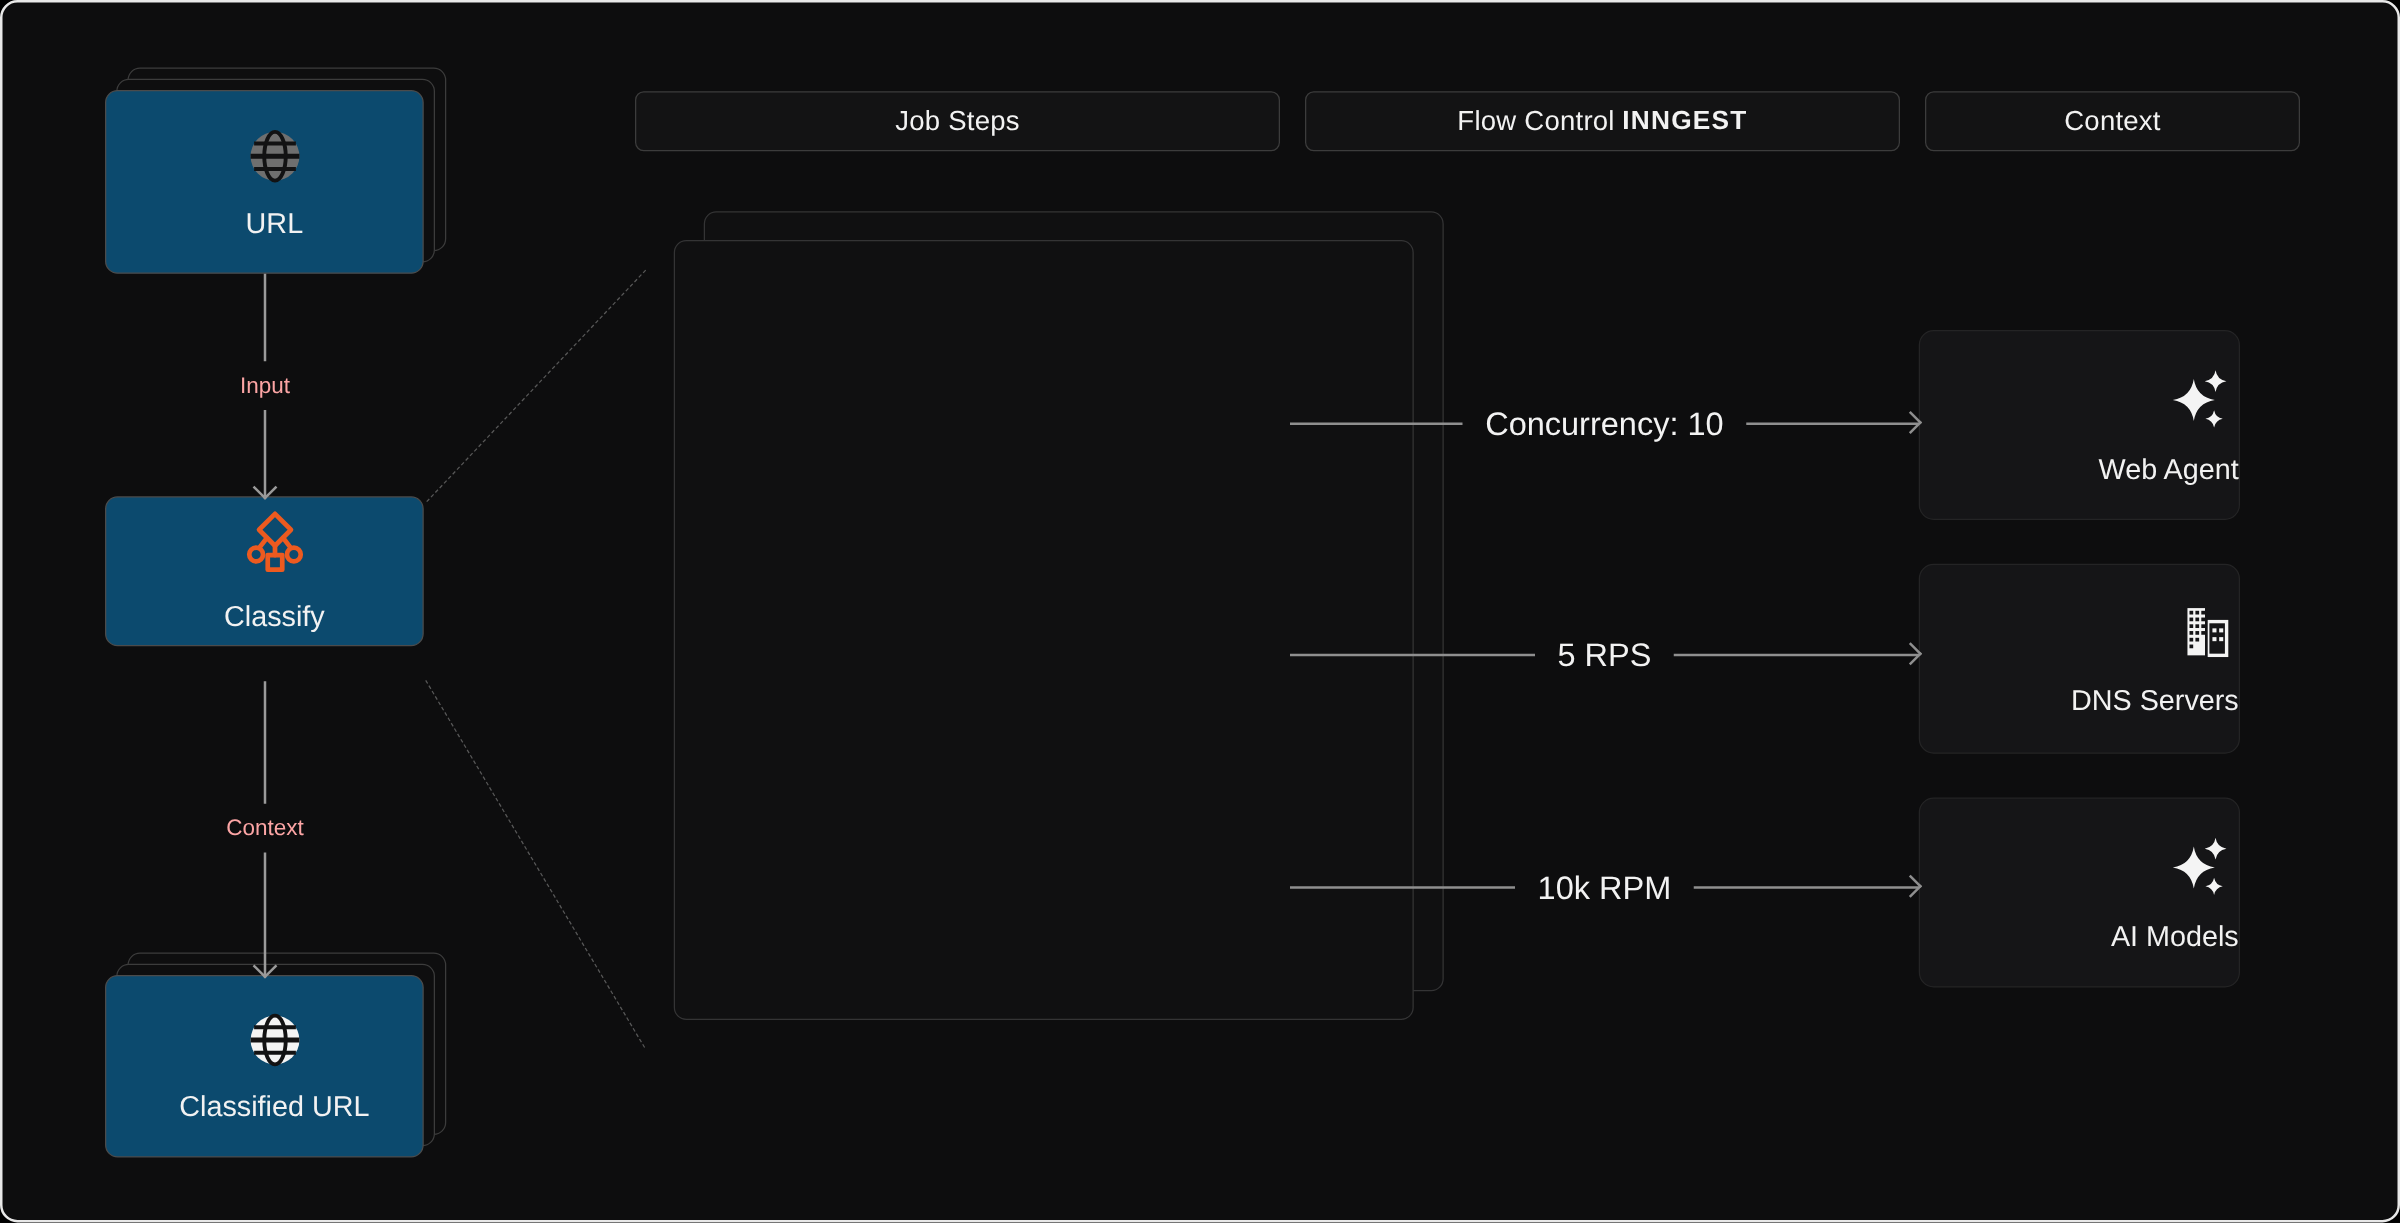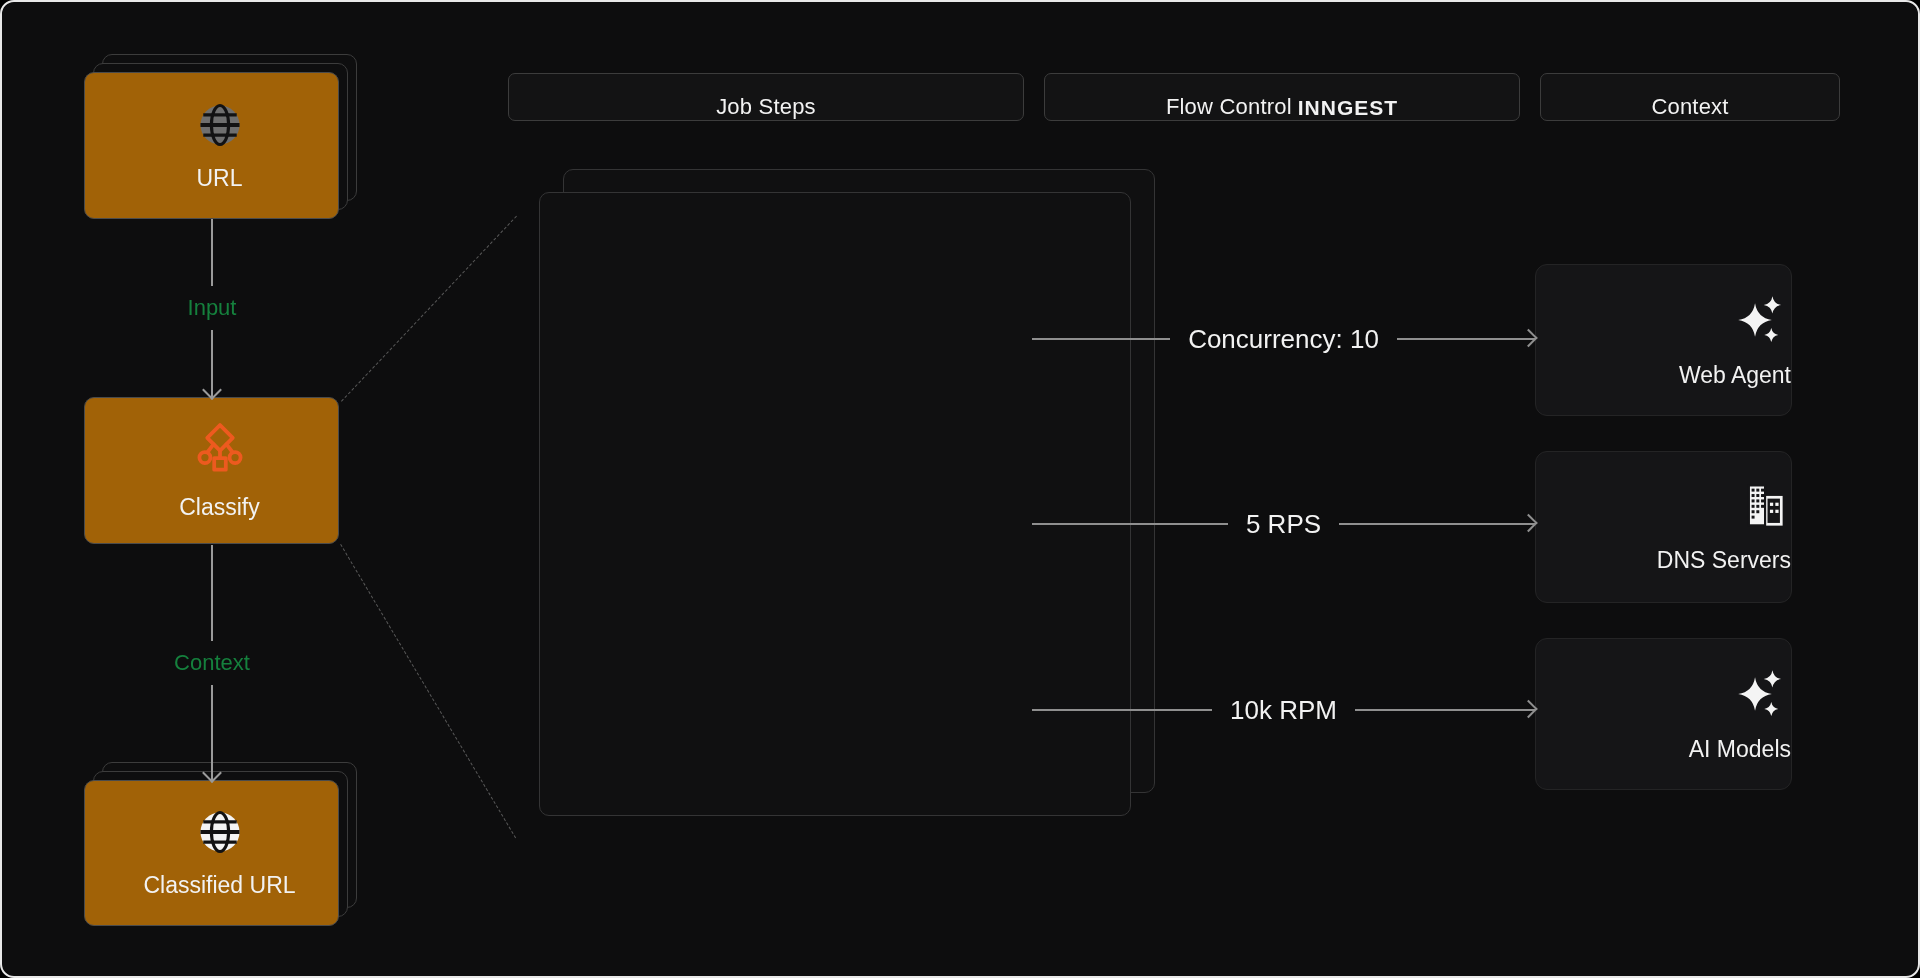--- a/index.html
+++ b/index.html
@@ -4,46 +4,46 @@
 <style>
   html,body{margin:0;padding:0;background:#000;}
   body{width:1920px;height:978px;position:relative;overflow:hidden;
        font-family:"Liberation Sans",sans-serif;color:#F2F2F2;}
   .canvas{position:absolute;inset:0;background:#0D0D0E;border:2px solid #E8E8E8;
           border-radius:14px;box-sizing:border-box;}
   .dotted{background-image:radial-gradient(rgba(255,255,255,0.05) 0.8px,transparent 1px);
           background-size:7px 7px;}
   
   .hdr{position:absolute;top:71px;height:48px;background:#131314;border:1.5px solid #3c3c3c;
-       border-radius:7px;display:flex;align-items:flex-end;justify-content:center;
+       border-radius:7px;display:flex;align-items:center;justify-content:center;
        font-size:22px;letter-spacing:.2px;box-sizing:border-box;z-index:4;}
   #h-jobsteps{left:506px;width:516px;}
   #h-flow{left:1042px;width:476px;}
   #h-context{left:1538px;width:300px;}
   .logo{font-weight:800;letter-spacing:1px;margin-left:6px;font-size:21px;}
   
   .stack{position:absolute;}
   .stack-layer{position:absolute;inset:0;border:1.5px solid #3c3c3c;border-radius:10px;
                background:#0E0E0F;box-sizing:border-box;}
   .sl1{transform:translate(9px,-9px);}
   .sl2{transform:translate(18px,-18px);}
-  .card{position:absolute;inset:0;background:#a16207;border:1.5px solid #4b4b4b;
+  .card{position:absolute;inset:0;background:#0c4a6e;border:1.5px solid #4b4b4b;
         border-radius:10px;display:flex;flex-direction:column;align-items:center;
         justify-content:center;gap:15px;box-sizing:border-box;z-index:2;padding-left:16px;}
   #url-stack{left:82px;top:70px;width:255px;height:147px;}
-  #classify-wrap{left:82px;top:395px;width:255px;height:147px;position:absolute;}
+  #classify-wrap{left:82px;top:395px;width:255px;height:120px;position:absolute;}
   #classified-stack{left:82px;top:778px;width:255px;height:146px;}
   .card-label{font-size:23px;}
   
   .v-conn{position:absolute;display:flex;flex-direction:column;align-items:center;z-index:3;}
   #conn-input{left:145px;top:217px;width:130px;height:178px;}
   #conn-output{left:145px;top:543px;width:130px;height:235px;}
   .v-line{width:2px;flex:1;background:#9a9a9a;}
   .v-line.end{position:relative;}
-  .v-label{font-size:22px;margin:9px 0;color:#15803d;}
+  .v-label{font-size:18px;margin:9px 0;color:#fca5a5;}
   .arrowhead-down{width:12px;height:12px;border-right:2.5px solid #9a9a9a;
        border-bottom:2.5px solid #9a9a9a;position:absolute;bottom:0;left:50%;
        transform:translateX(-50%) rotate(45deg);}
   
   .dash{position:absolute;height:0;border-top:1.5px dashed #585858;
         transform-origin:0 0;z-index:1;}
   #dash-a{left:339px;top:399px;width:255px;transform:rotate(-46.6deg);}
   #dash-b{left:339px;top:542px;width:342px;transform:rotate(59.2deg);}
   
   .panel-layer{position:absolute;left:513px;top:213px;width:592px;height:624px;

